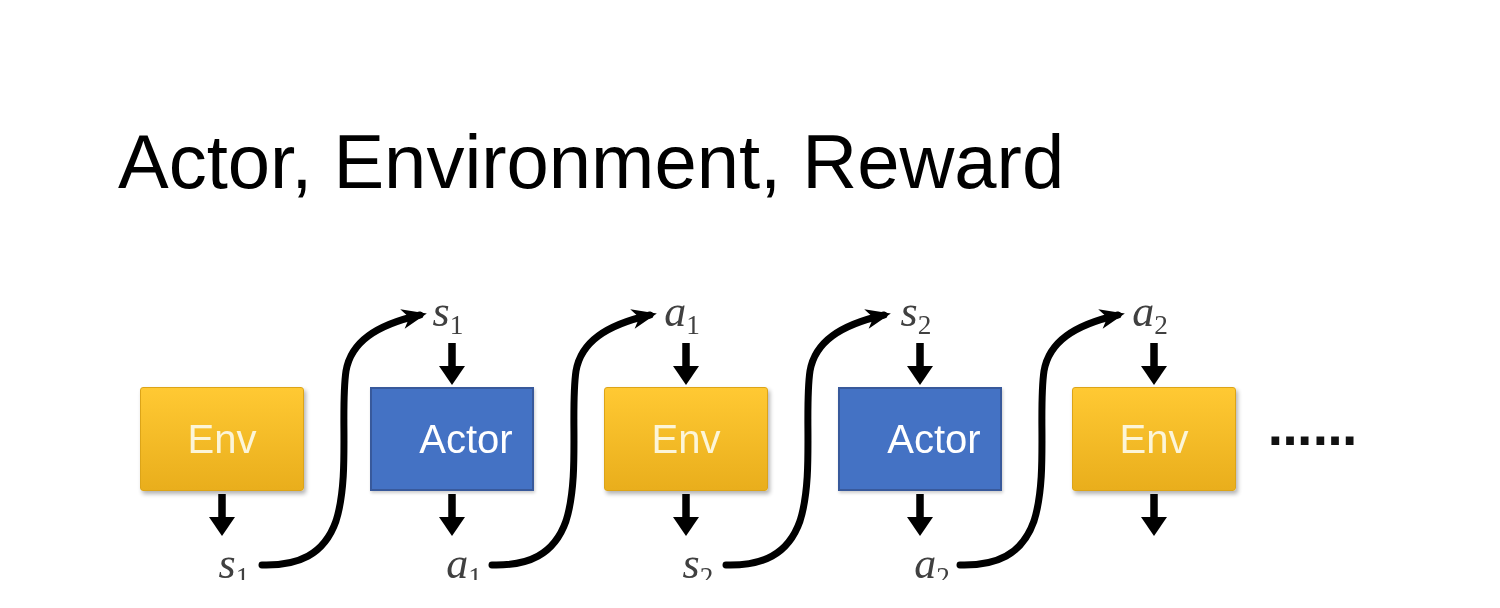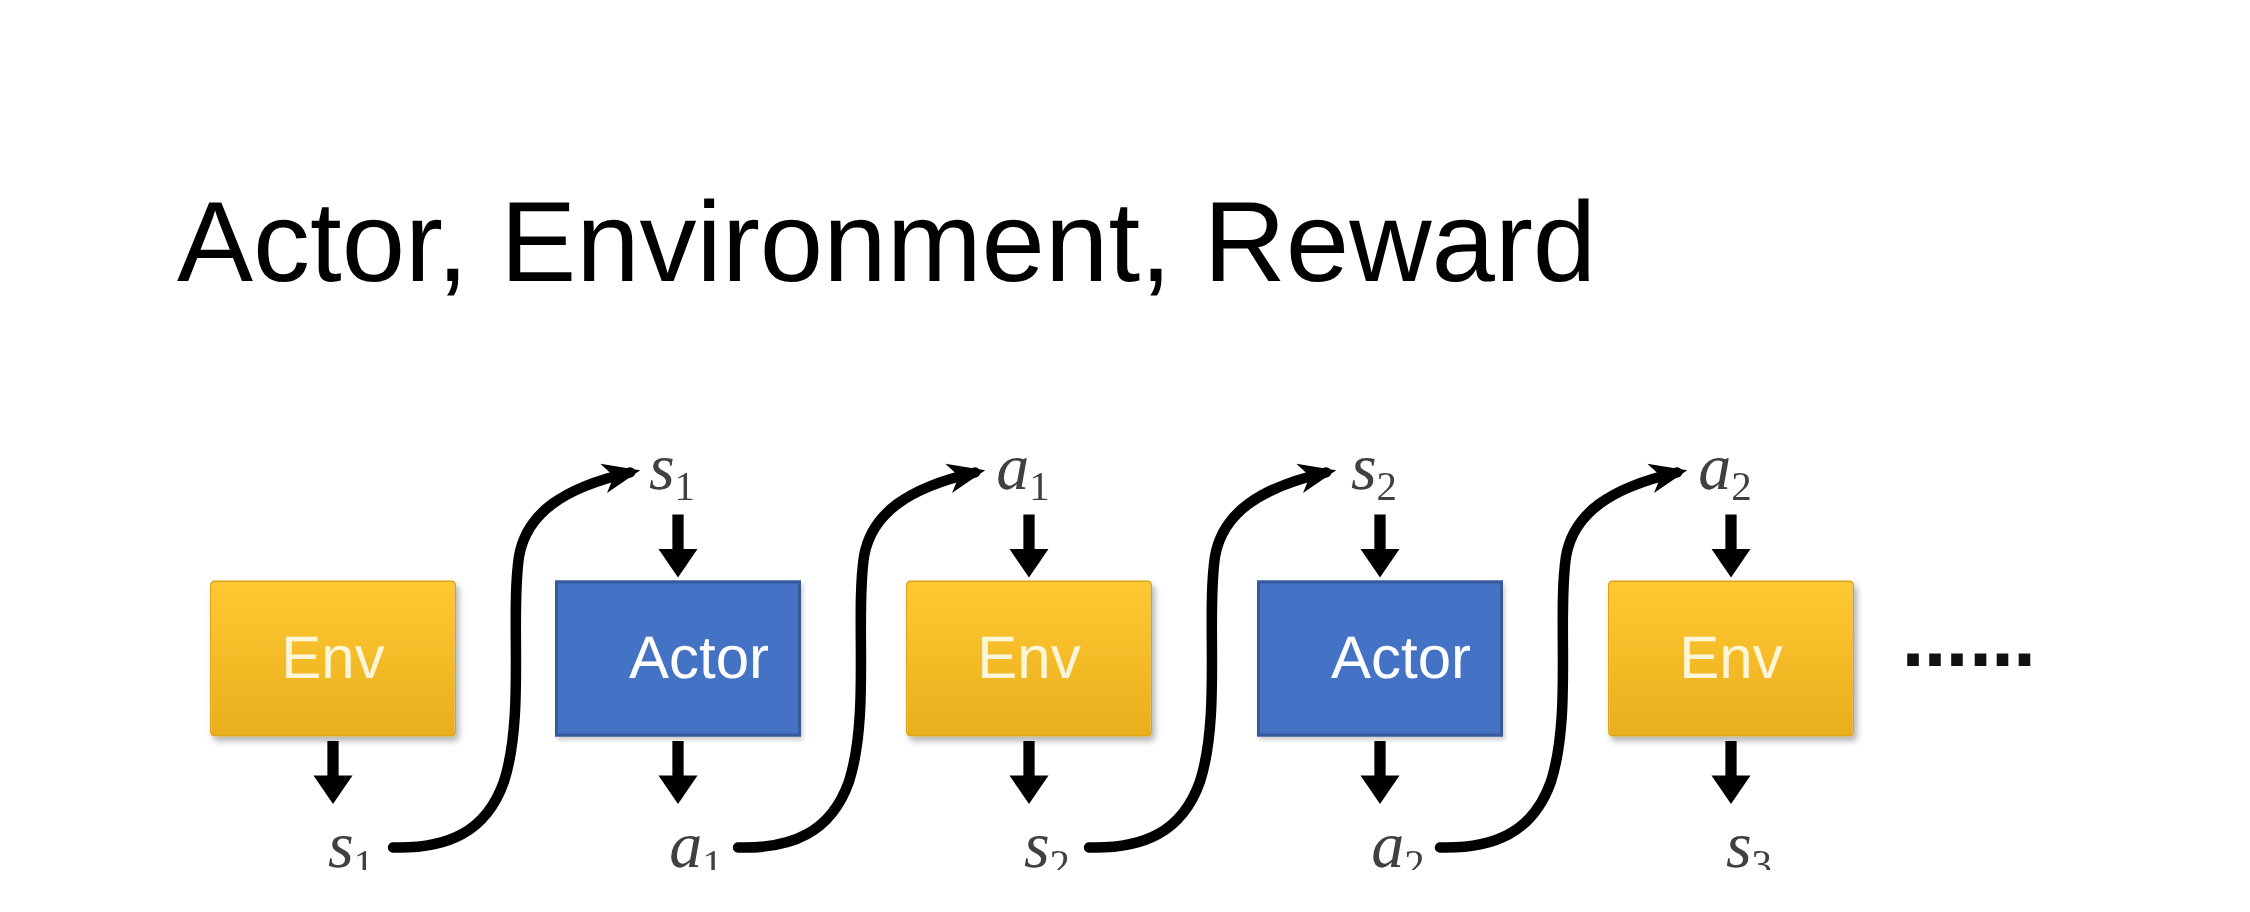--- a/index.html
+++ b/index.html
@@ -121,21 +121,20 @@
     <line x1="14" y1="2" x2="14" y2="27" stroke="#000" stroke-width="7.5"></line>
     <path d="M1 25 L27 25 L14 44 Z" fill="#000"></path>
   </svg>
   <div class="box env" style="left:1072px;">
     <span>Env</span>
   </div>
   <svg class="down-arrow bottom" style="left:1140px;" viewBox="0 0 28 45">
     <line x1="14" y1="2" x2="14" y2="27" stroke="#000" stroke-width="7.5"></line>
     <path d="M1 25 L27 25 L14 44 Z" fill="#000"></path>
   </svg>
-  <div class="math-label bottom-label" style="left:1106px;"><span>s</span><sub>3</sub></div>
 
   <div class="dots">……</div>
 
   <svg class="curves-layer" viewBox="0 0 1500 608">
     <defs>
       <marker id="ah" markerUnits="userSpaceOnUse" markerWidth="30" markerHeight="26" refX="20" refY="13" orient="auto">
         <path d="M2 3 L27 13 L2 23 L9 13 Z" fill="#000"></path>
       </marker>
       <path id="scurve" d="M 0 0 c 36 1 62 -10 74 -44 c 14 -44 4 -110 10 -150 c 5 -29 30 -46 74 -56" fill="none" stroke="#000" stroke-width="7" stroke-linecap="round" marker-end="url(#ah)"></path>
     </defs>

